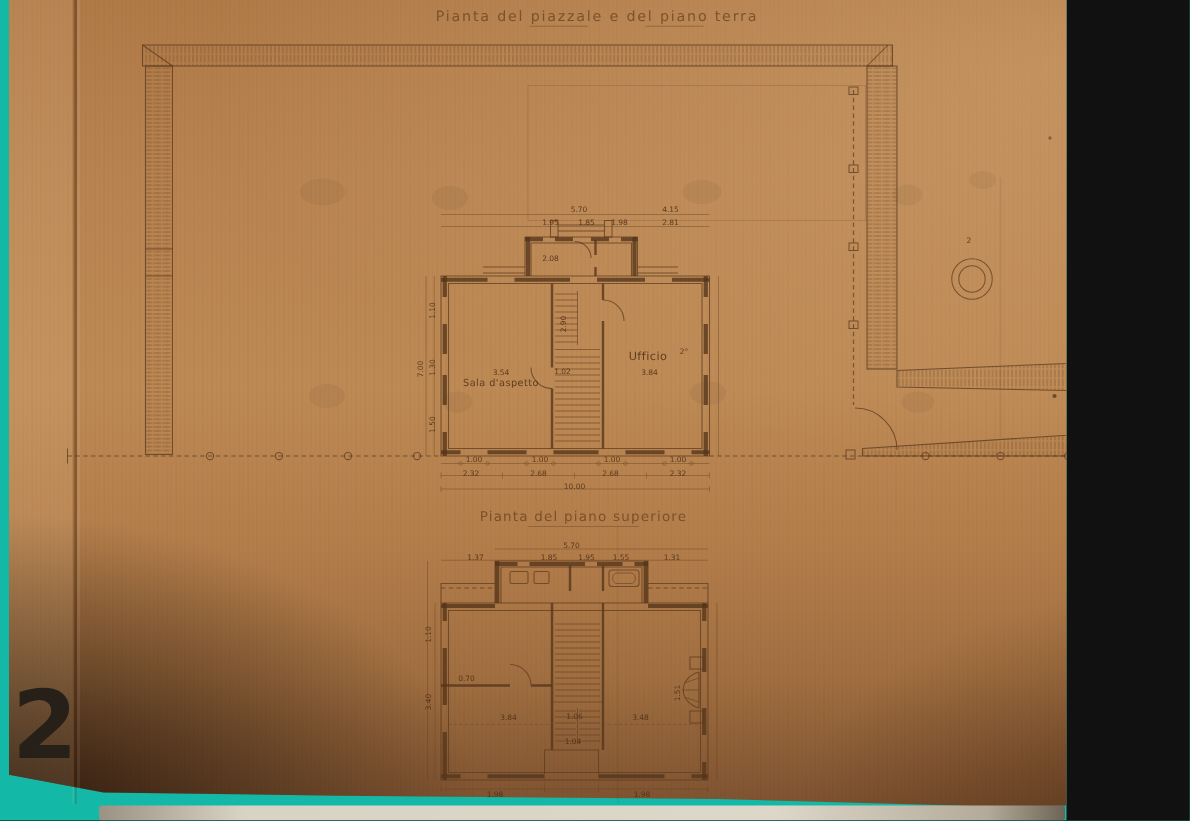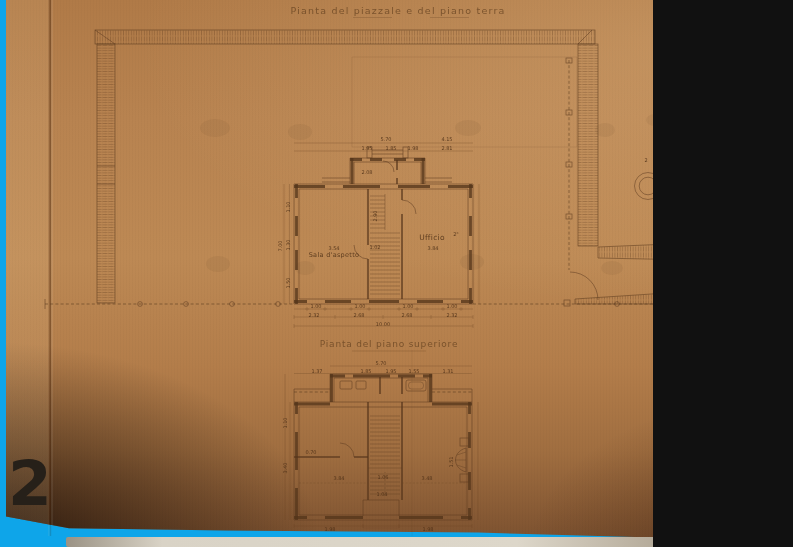--- a/index.html
+++ b/index.html
@@ -1,18 +1,18 @@
 <!DOCTYPE html>
 <html><head>
 <meta charset="utf-8">
 <style>
   html,body{margin:0;padding:0;background:#111;}
   .stage{
-    position:relative;width:653px;height:547px;overflow:hidden;
-    background:#0ea5e9;
+    position:relative;width:711px;height:547px;overflow:hidden;
+    background:#14b8a6;
     font-family:"DejaVu Sans",sans-serif;
   }
   .paper{
     position:absolute;left:6px;top:0;width:787px;height:538px;
     background:
       linear-gradient(90deg, rgba(255,228,180,.10) 0 42px, rgba(70,30,5,.30) 43px 45px, rgba(255,255,255,.07) 45px 47px, rgba(0,0,0,0) 47px),
       linear-gradient(270deg, rgba(45,18,2,.33) 0 4px, rgba(45,18,2,.12) 12px, rgba(0,0,0,0) 26px),
       radial-gradient(130% 90% at 88% 8%, rgba(255,221,168,.22), rgba(0,0,0,0) 55%),
       radial-gradient(60% 55% at -2% 102%, rgba(12,4,0,.75), rgba(0,0,0,0) 70%),
       radial-gradient(45% 40% at 100% 103%, rgba(35,12,0,.38), rgba(0,0,0,0) 75%),

